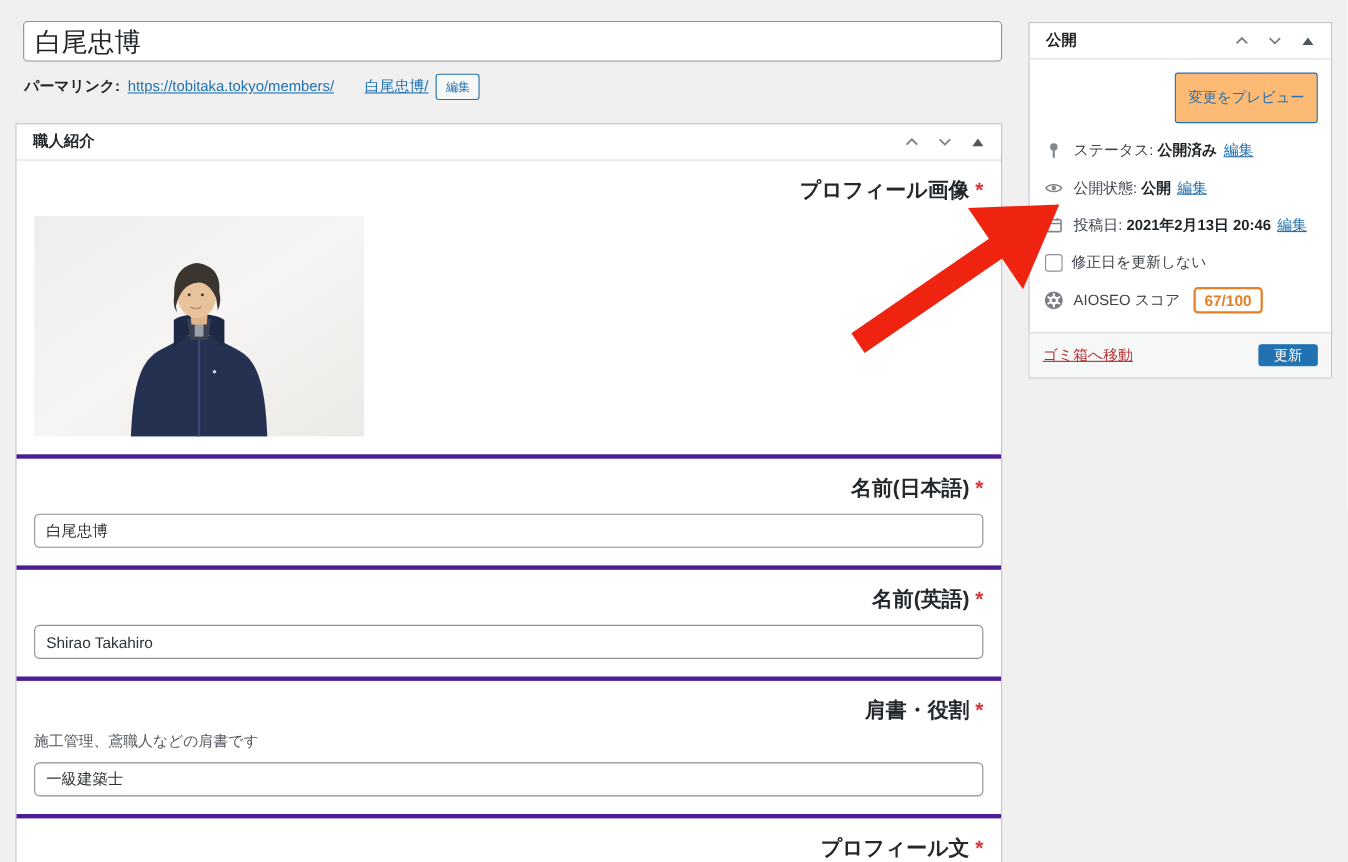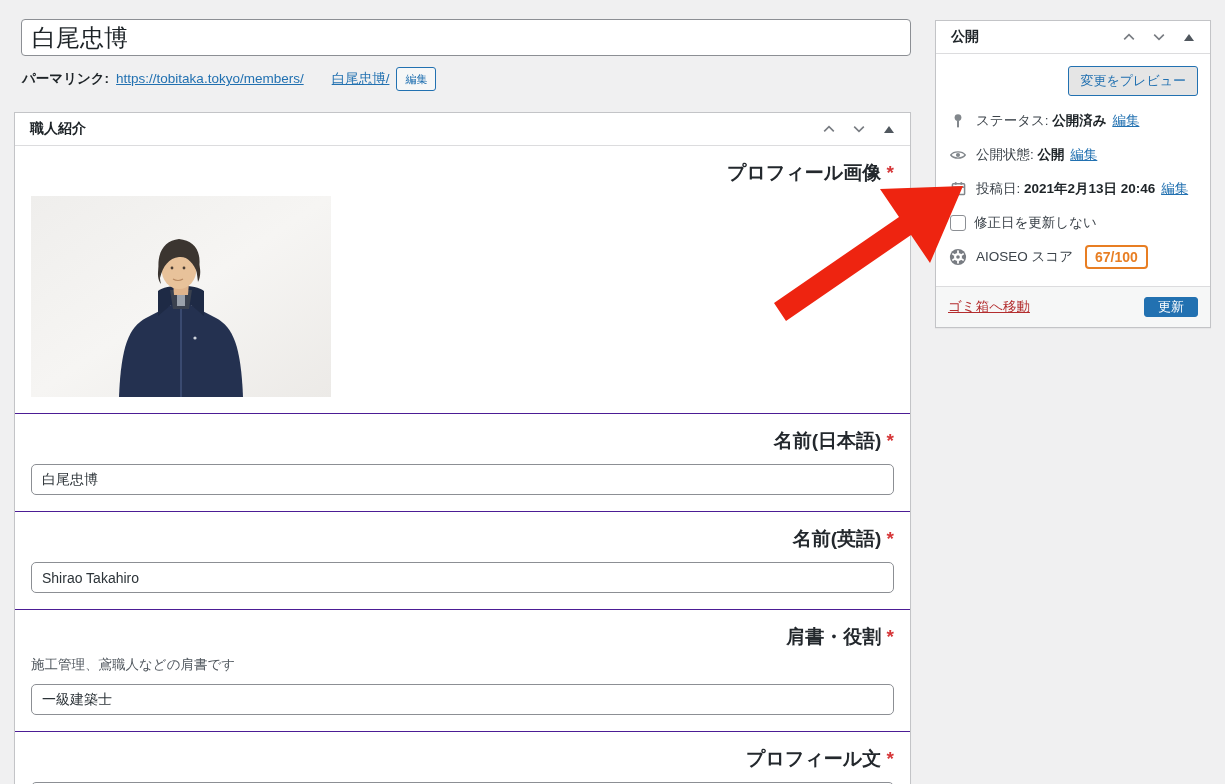--- a/index.html
+++ b/index.html
@@ -30,43 +30,43 @@
   .postbox { background:#fff; border:1px solid #c3c4c7; box-shadow:0 1px 1px rgba(0,0,0,.04); position:absolute; }
   .postbox-header { display:flex; align-items:center; justify-content:space-between; border-bottom:1px solid #dcdcde; padding:0 8px 0 15px; height:33px; }
   .postbox-header h2 { font-size:14px; font-weight:bold; color:#1d2327; }
   .handle-actions { display:flex; align-items:center; gap:4px; }
   .icon-btn { background:none; border:none; cursor:pointer; width:26px; height:26px; display:flex; align-items:center; justify-content:center; }
   .tri { width:0; height:0; border-left:5px solid transparent; border-right:5px solid transparent; border-bottom:7px solid #50575e; display:inline-block; }
 
   .main-box { left:14px; top:112px; width:897px; height:760px; }
 
   
-  .acf-field { padding:14px 16px 16px; border-top:1px solid #4c1d95; }
+  .acf-field { padding:14px 16px 16px; border-top:4px solid #4c1d95; }
   .acf-field.first { border-top:none; }
   .field-label { font-size:19px; font-weight:bold; color:#23282d; margin-bottom:10px;text-align:right; }
   .req { color:#d63638; font-weight:bold; }
   .field-desc { font-size:13.5px; color:#50575e; margin:-4px 0 10px; }
   .acf-input {
     width:100%; height:31px; border:1px solid #8c8f94; border-radius:5px; background:#fff;
     font-family:inherit; font-size:14px; color:#2c3338; padding:0 10px; outline:none;
   }
   .acf-textarea {
     width:100%; height:120px; border:1px solid #8c8f94; border-radius:5px; background:#fff;
     font-family:inherit; font-size:14px; color:#2c3338; padding:6px 10px; outline:none;
     line-height:1.62; resize:none;
   }
   .photo { width:300px; height:201px; overflow:hidden; }
 
   
   .side-box { left:935px; top:20px; width:276px; }
   .side-content { padding:12px 12px 8px; }
   .preview-row { text-align:right; margin-bottom:12px; }
   .btn-secondary {
-    font-family:Liberation Serif, serif; font-size:13px; color:#2271b1; background:#e5e5e5;
-    border:1px solid #2271b1; border-radius:3px; height:30px; padding:0 11px; cursor:pointer;
+    font-family:Liberation Serif, serif; font-size:13px; color:#2271b1; background:#fdba74;
+    border:1px solid #2271b1; border-radius:3px; height:46px; padding:0 11px; cursor:pointer;
   }
   .misc-row { display:flex; align-items:center; gap:8px; min-height:25px; margin-bottom:9px; color:#3c434a; font-size:13.5px; }
   .misc-row .ico { width:20px; display:flex; justify-content:center; flex:0 0 20px; }
   .misc-row b { color:#1d2327; }
   .edit-link { color:#2271b1; text-decoration:underline; margin-left:2px; }
   .checkbox { width:16px; height:16px; border:1px solid #8c8f94; border-radius:3px; background:#fff; display:inline-block; flex:0 0 16px; margin-left:2px; cursor:pointer; }
   .score-badge {
     display:inline-block; border:2px solid #e87e23; border-radius:4px; color:#e87e23;
     font-weight:bold; font-size:14px; padding:2px 8px; margin-left:4px; background:#fff;
   }

